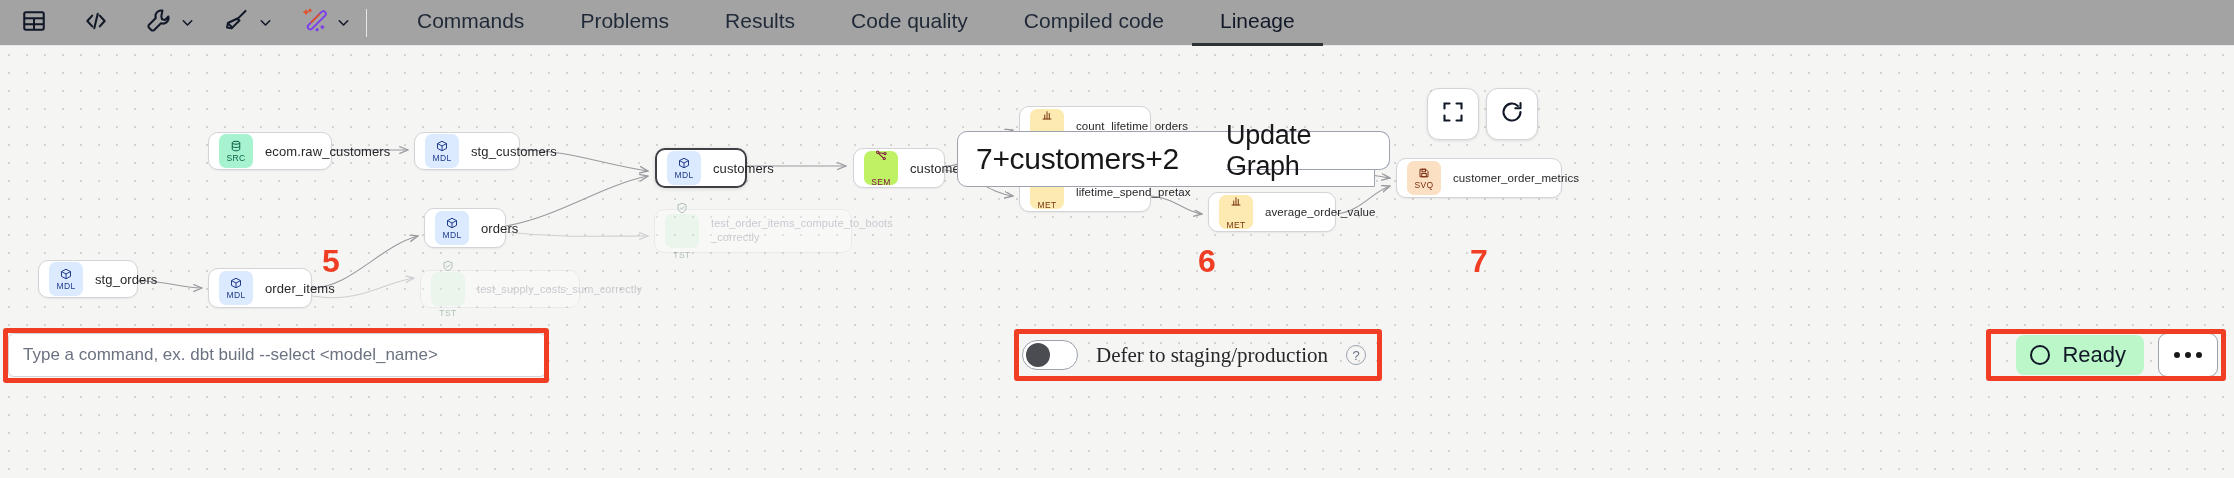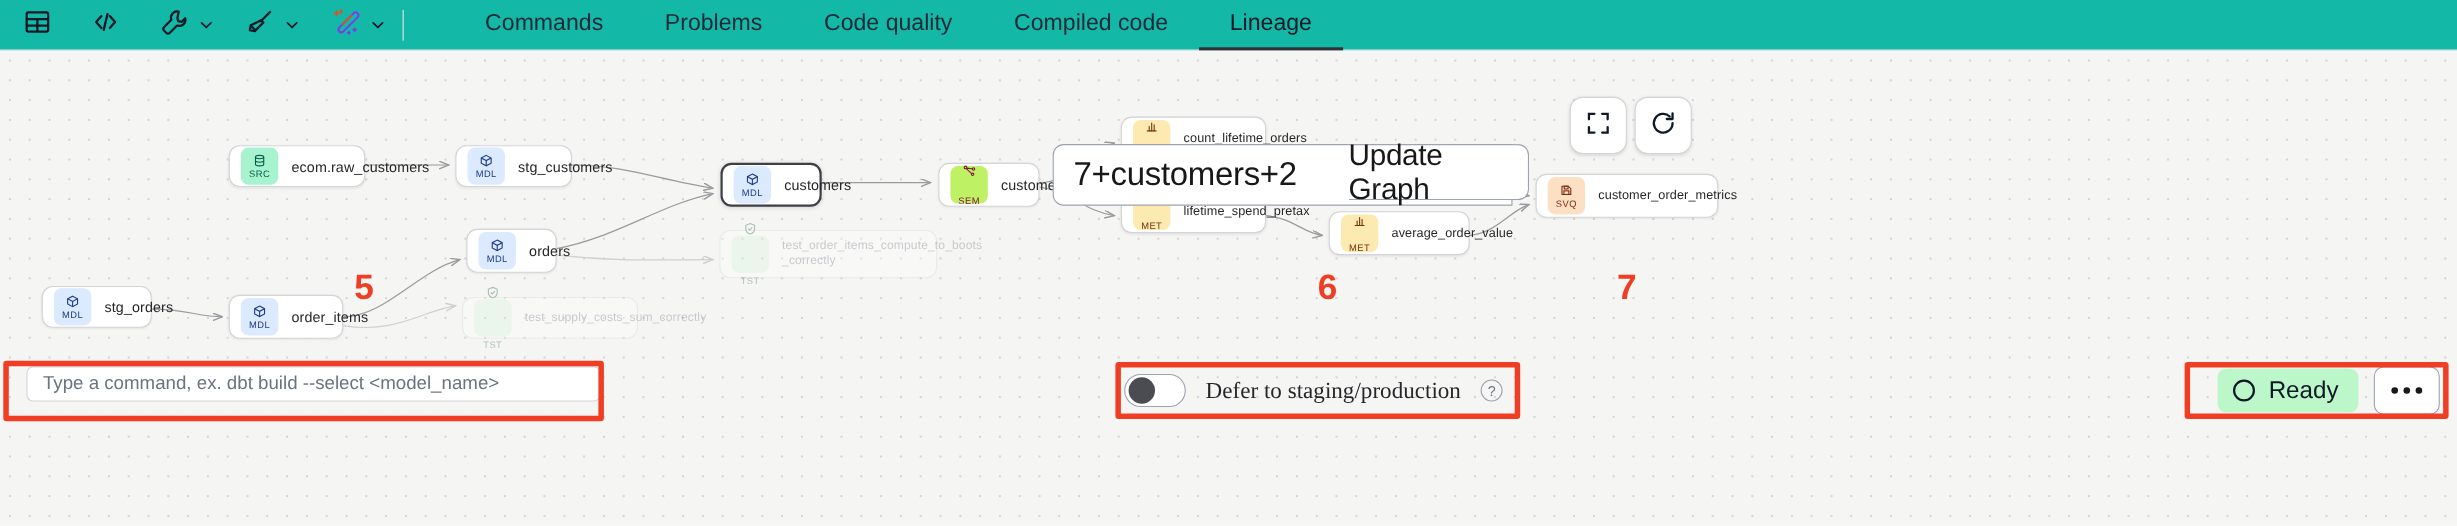--- a/index.html
+++ b/index.html
@@ -7,24 +7,23 @@
   body {
     font-family: "Liberation Sans", sans-serif;
     background:#ffffff;
     color:#111827;
     position:relative;
   }
 
   
   #toolbar {
     position:absolute; left:0; top:0; width:2234px; height:46px;
-    background:#14b8a6;
+    background:#a3a3a3;
     display:flex; align-items:center;
     border-bottom:1px solid #e5e7eb;
-    gap:24px;
   }
   .tb-icons { display:flex; align-items:center; height:46px; padding-left:14px; gap:0px; }
   .tb-btn {
     display:flex; align-items:center; justify-content:center;
     height:40px; min-width:40px; padding:0 6px;
     cursor:pointer; border-radius:6px;
   }
   .tb-group { display:flex; align-items:center; }
   .chev { width:18px; display:flex; align-items:center; justify-content:center; cursor:pointer; }
   .tb-sep {
@@ -92,28 +91,28 @@
   
   #selector-overlay {
     position:absolute; left:957px; top:85px; width:418px; height:56px;
     background:#ffffff; border:1.5px solid #9ca3af;
     border-radius:10px 0 0 10px;
     display:flex; align-items:center; padding-left:18px;
     z-index:20;
   }
   #selector-value { font-size:30px; color:#18181b; letter-spacing:-.3px; }
   #update-graph-btn {
-    position:absolute; left:1226px; top:85px; width:164px; height:51px;
+    position:absolute; left:1226px; top:85px; width:164px; height:39px;
     background:#ffffff; border:1.5px solid #9ca3af; border-left:none;
     border-radius:0 10px 10px 0;
     display:flex; align-items:center; justify-content:flex-end;
     cursor:pointer; z-index:20;
   }
   #update-graph-btn span { font-size:27px; color:#18181b; letter-spacing:-.3px; }
-  #cmd-wrap { position:absolute; left:8px; top:287px; width:538px; height:32px;padding-left:16px; }
+  #cmd-wrap { position:absolute; left:8px; top:287px; width:538px; height:44px; }
   #cmd-input {
     width:100%; height:100%;
     border:1px solid #d4d4d8; border-radius:6px;
     padding:0 14px; font-size:17px; color:#111827;
     font-family:"Liberation Sans", sans-serif;
     background:#fff; outline:none;
   }
   #cmd-input::placeholder { color:#6b7280; }
 
   #defer-group {
@@ -241,20 +240,21 @@
           </svg>
       </div>
     </div>
 
     <div class="tb-sep"></div>
   </div>
 
   <div class="tabs">
     <div class="tab">Commands</div>
     <div class="tab">Problems</div>
+    <div class="tab">Results</div>
     <div class="tab">Code quality</div>
     <div class="tab">Compiled code</div>
     <div class="tab active">Lineage</div>
   </div>
 </div>
 
 <div id="canvas">
 
   <svg id="edges">
     <defs>

